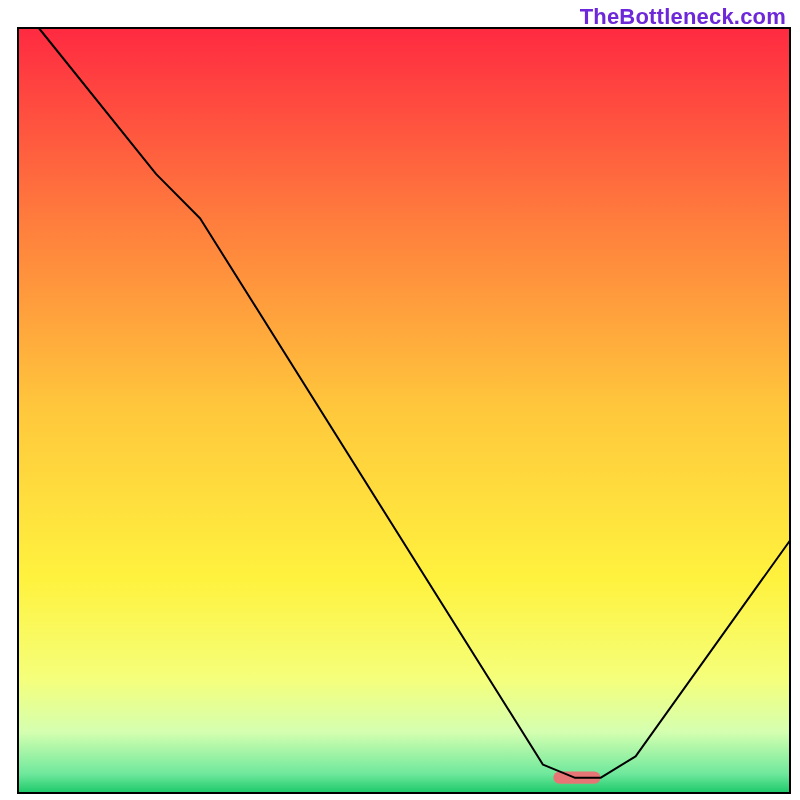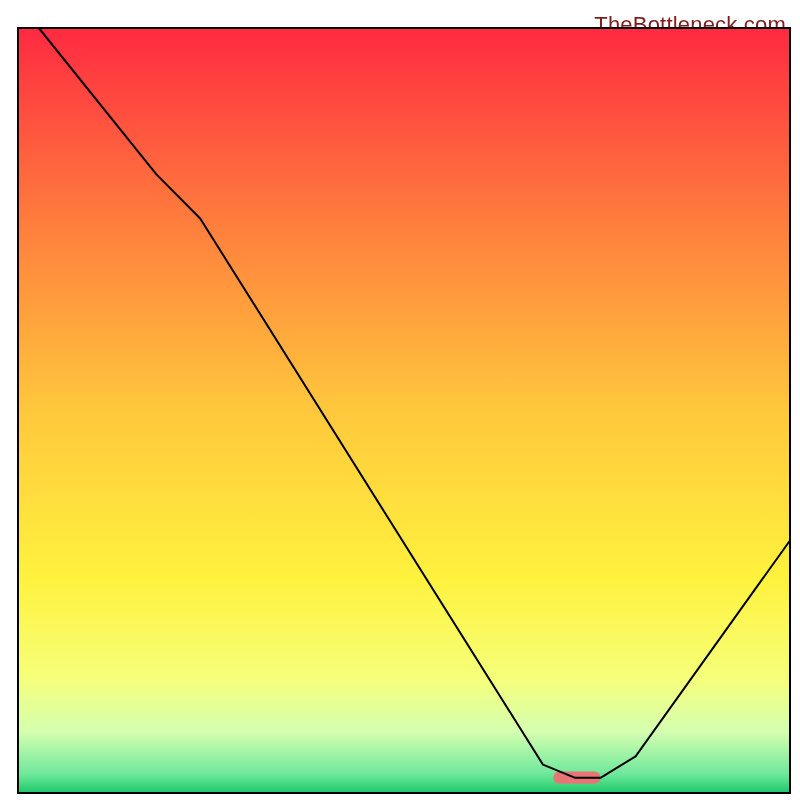--- a/index.html
+++ b/index.html
@@ -11,25 +11,25 @@
     overflow: hidden;
     font-family: Arial, Helvetica, sans-serif;
   }
   .chart-wrap {
     position: relative;
     width: 800px;
     height: 800px;
   }
   .watermark {
     position: absolute;
-    top: 12px;
+    top: 4px;
     right: 14px;
     font-size: 22px;
-    font-weight: 400;
-    color: #7f1d1d;
+    font-weight: 700;
+    color: #6d28d9;
     letter-spacing: 0.2px;
   }
   svg.chart {
     position: absolute;
     top: 0;
     left: 0;
   }
 </style>
 </head>
 <body>

